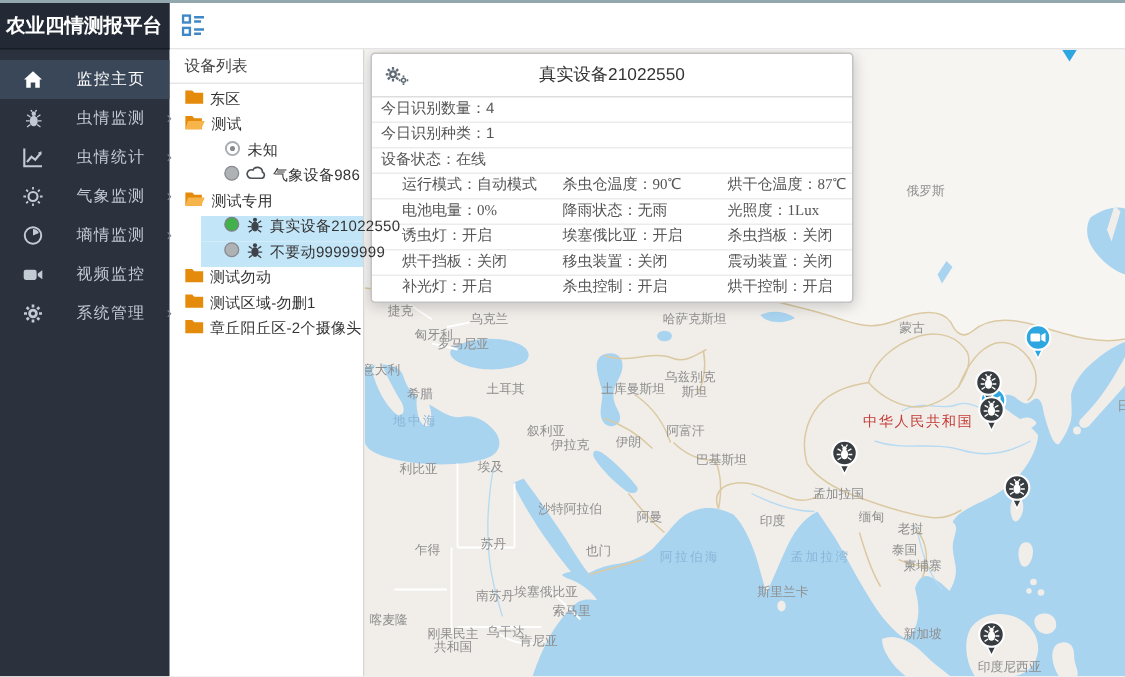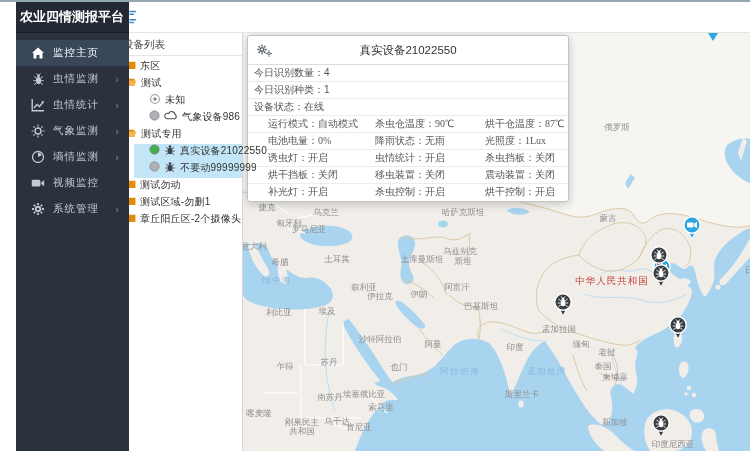--- a/index.html
+++ b/index.html
@@ -1,23 +1,23 @@
 <!DOCTYPE html>
 <html><head>
 <meta charset="utf-8">
 <style>
   html,body{margin:0;padding:0;background:#e9e9e9;font-family:"Liberation Sans","DejaVu Sans",sans-serif;}
   .stage{position:relative;width:750px;height:451px;background:#fff;overflow:hidden;}
   .top-strip{position:absolute;left:0;top:0;width:750px;height:2px;background:#93a7ae;z-index:60;}
 
   
-  .sidebar{position:absolute;left:16px;top:0;width:113px;height:451px;background:#2b323e;z-index:40;}
+  .sidebar{position:absolute;left:0;top:0;width:113px;height:451px;background:#2b323e;z-index:40;}
   .sidebar-title{height:33px;line-height:34px;background:#232a35;color:#fff;font-size:13px;font-weight:bold;padding-left:4px;white-space:nowrap;border-bottom:1px solid rgba(0,0,0,.3);box-sizing:border-box;}
   .menu{padding-top:7px;}
-  .menu-item{height:26px;display:flex;align-items:center;padding-left:15px;color:#c2cad4;font-size:10.5px;cursor:pointer;}
+  .menu-item{height:26px;display:flex;align-items:center;padding-left:15px;color:#c2cad4;font-size:10.5px;cursor:pointer;gap:14px;}
   .menu-item.active{background:#3a4759;color:#fff;}
   .mi-icon{width:14px;height:14px;display:inline-flex;align-items:center;justify-content:center;margin-right:8px;flex:none;}
   .mi-label{white-space:nowrap;letter-spacing:1px;}
   .mi-arrow{margin-left:auto;margin-right:10px;color:#7e8896;font-size:11px;line-height:1;}
 
   
   .topbar{position:absolute;left:113px;top:2px;width:637px;height:31px;background:#fff;border-bottom:1px solid #e4e4e4;box-sizing:border-box;z-index:30;}
   .tree-toggle{position:absolute;left:8px;top:7px;width:16px;height:16px;cursor:pointer;}
 
   
@@ -486,21 +486,21 @@
             <span>杀虫仓温度：90℃</span>
             <span>烘干仓温度：87℃</span>
           </div>
           <div class="p-row p-grid">
             <span>电池电量：0%</span>
             <span>降雨状态：无雨</span>
             <span>光照度：1Lux</span>
           </div>
           <div class="p-row p-grid">
             <span>诱虫灯：开启</span>
-            <span>虫情统计：开启</span>
+            <span>埃塞俄比亚：开启</span>
             <span>杀虫挡板：关闭</span>
           </div>
           <div class="p-row p-grid">
             <span>烘干挡板：关闭</span>
             <span>移虫装置：关闭</span>
             <span>震动装置：关闭</span>
           </div>
           <div class="p-row p-grid">
             <span>补光灯：开启</span>
             <span>杀虫控制：开启</span>

